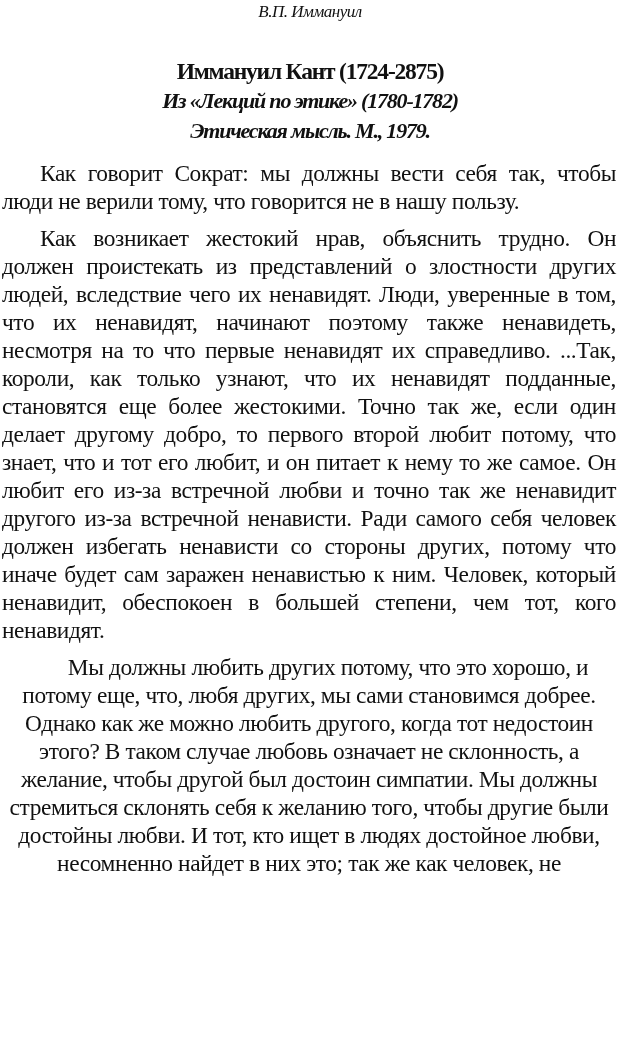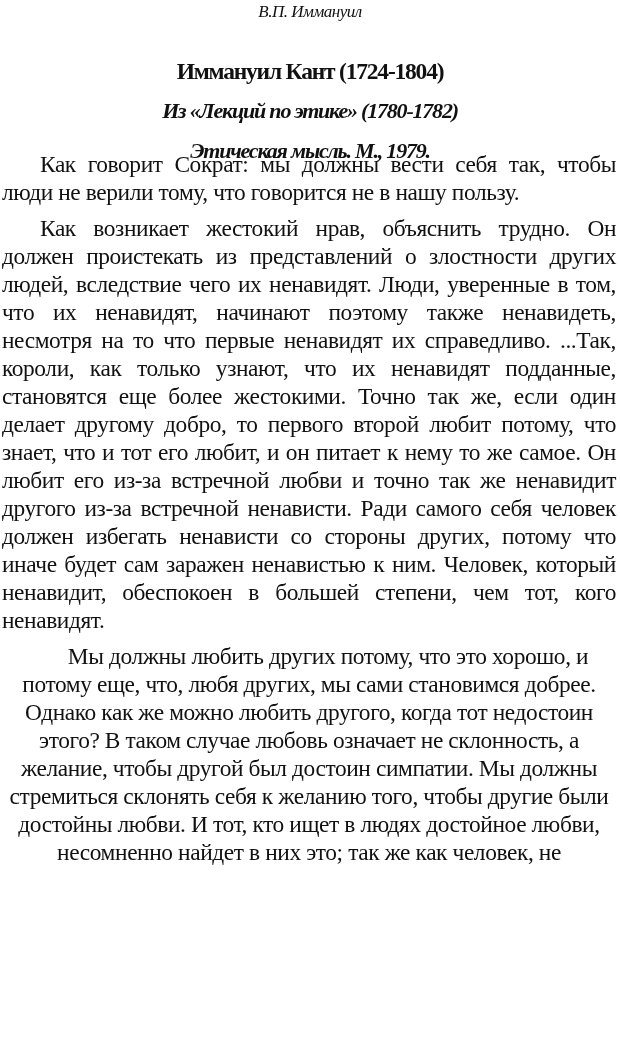--- a/index.html
+++ b/index.html
@@ -14,38 +14,38 @@
     text-align: center; font-style: italic; font-size: 17px;
     letter-spacing: -0.5px; line-height: 20px;
   }
   .title-block { position: absolute; top: 56px; left: 0; width: 620px; text-align: center; }
   .title {
     font-weight: bold; font-size: 23.5px; line-height: 30px;
     letter-spacing: -1.2px; margin: 0;
   }
   .subtitle {
     font-weight: bold; font-style: italic; font-size: 22px; line-height: 30px;
-    letter-spacing: -1.2px; margin: 10px;
+    letter-spacing: -1.2px; margin: 0;
   }
   .body-text { position: absolute; top: 150px; left: 2px; width: 614px; }
   .para {
     font-size: 23.4px; line-height: 28px; text-align: justify;
-    text-indent: 38px; margin: 0 0 8px 0; letter-spacing: -0.4px;
+    text-indent: 38px; margin: 9px 0 8px 0; letter-spacing: -0.4px;
     word-spacing: 0px;
   }
   .para.last { text-align: center; }
 </style>
 </head>
 <body>
 
 <div class="page">
   <div class="running-header">В.П. Иммануил</div>
 
   <div class="title-block">
-    <p class="title">Иммануил Кант (1724-1804)</p>
+    <p class="title">Иммануил Кант (1724-2875)</p>
     <p class="subtitle">Из «Лекций по этике» (1780-1782)</p>
     <p class="subtitle">Этическая мысль. М., 1979.</p>
   </div>
 
   <div class="body-text">
     <p class="para">Как говорит Сократ: мы должны вести себя так, чтобы люди не верили тому, что говорится не в нашу пользу.</p>
     <p class="para">Как возникает жестокий нрав, объяснить трудно. Он должен проистекать из представлений о злостности других людей, вследствие чего их ненавидят. Люди, уверенные в том, что их ненавидят, начинают поэтому также ненавидеть, несмотря на то что первые ненавидят их справедливо. ...Так, короли, как только узнают, что их ненавидят подданные, становятся еще более жестокими. Точно так же, если один делает другому добро, то первого второй любит потому, что знает, что и тот его любит, и он питает к нему то же самое. Он любит его из-за встречной любви и точно так же ненавидит другого из-за встречной ненависти. Ради самого себя человек должен избегать ненависти со стороны других, потому что иначе будет сам заражен ненавистью к ним. Человек, который ненавидит, обеспокоен в большей степени, чем тот, кого ненавидят.</p>
     <p class="para last">Мы должны любить других потому, что это хорошо, и потому еще, что, любя других, мы сами становимся добрее. Однако как же можно любить другого, когда тот недостоин этого? В таком случае любовь означает не склонность, а желание, чтобы другой был достоин симпатии. Мы должны стремиться склонять себя к желанию того, чтобы другие были достойны любви. И тот, кто ищет в людях достойное любви, несомненно найдет в них это; так же как человек, не</p>
   </div>
 </div>

